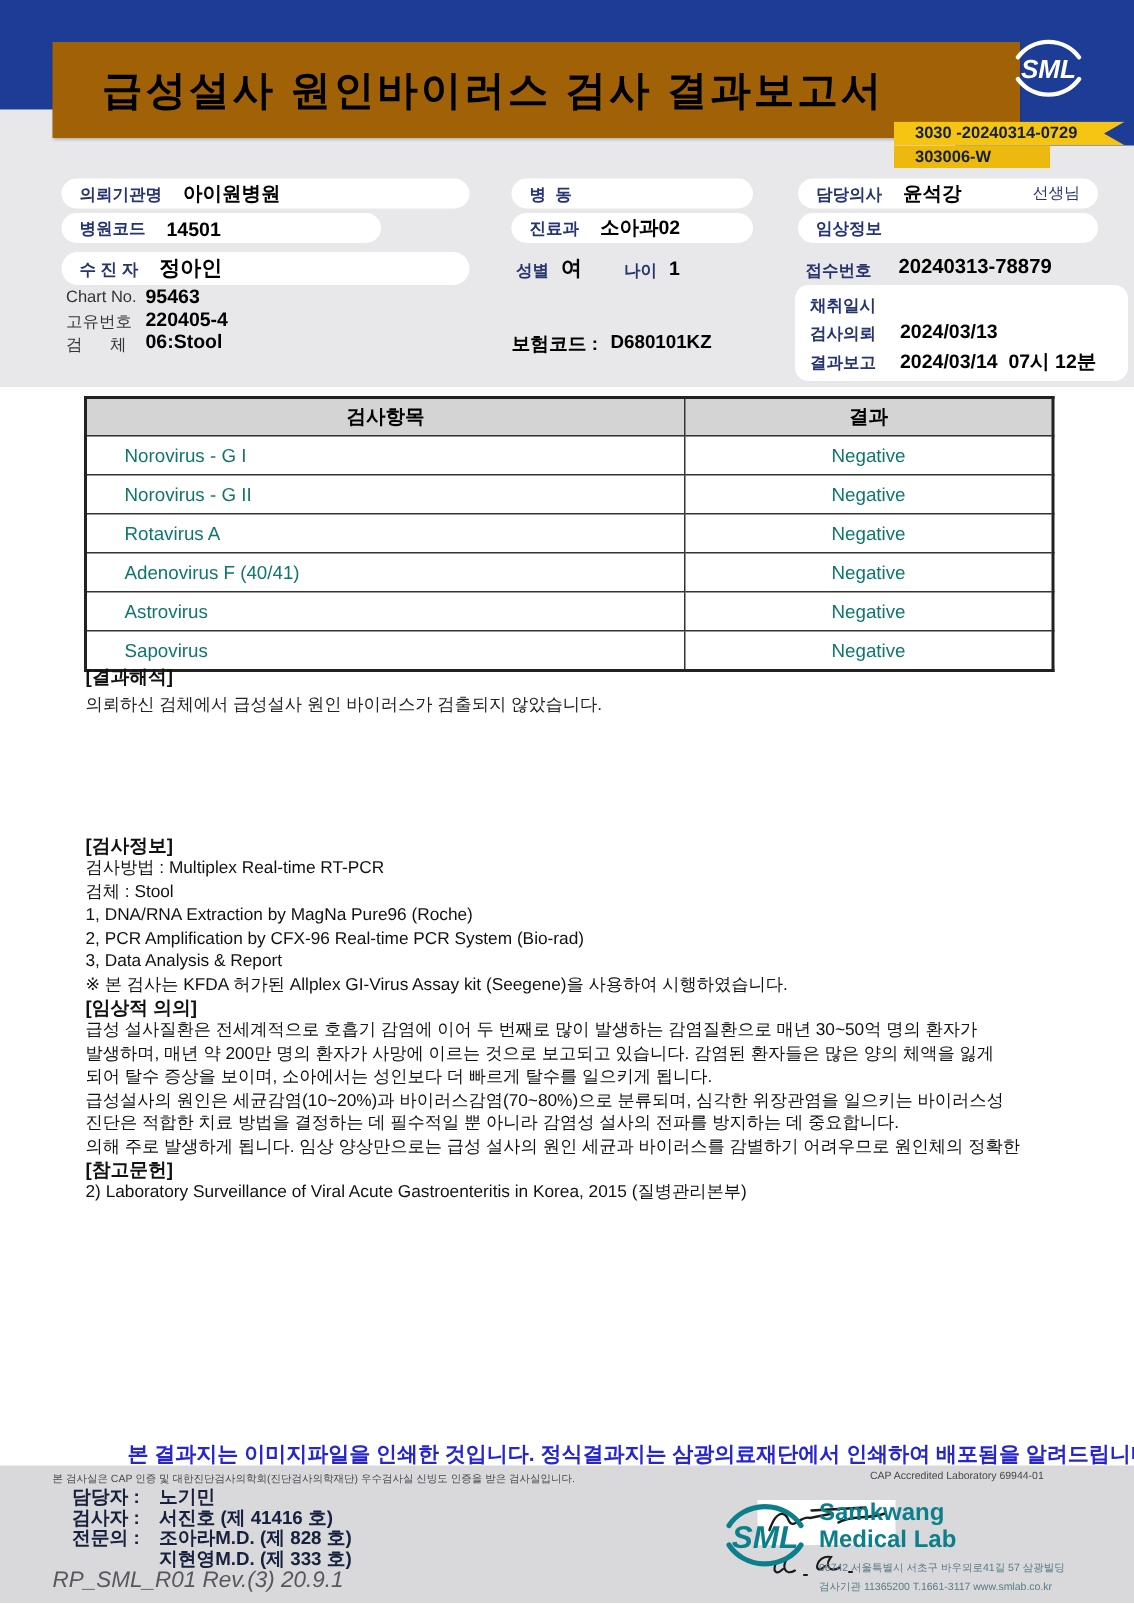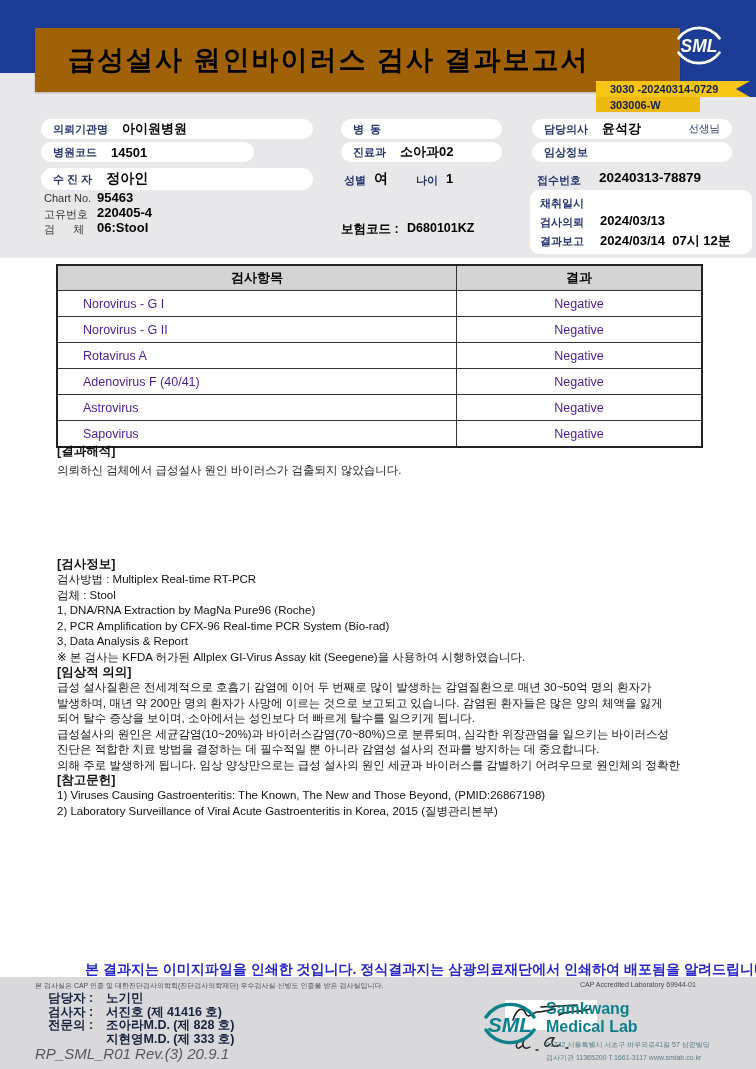--- a/index.html
+++ b/index.html
@@ -28,21 +28,21 @@
   .pill .suffix{font-size:10.5px;color:#27356e;margin-left:auto;margin-right:12px;}
   .flab{font-size:11px;font-weight:700;color:#27356e;position:absolute;white-space:pre;}
   .fval{font-size:13px;font-weight:700;color:#000;position:absolute;white-space:pre;}
   .flab-g{font-size:11px;color:#333;position:absolute;white-space:pre;}
   .white-box{position:absolute;left:530px;top:190px;width:222px;height:64px;background:#fff;border-radius:9px;}
 
   
   table.results{position:absolute;left:56px;top:264px;width:647px;border-collapse:collapse;
                 border:2px solid #222;}
   table.results th{background:#d4d4d4;border:1px solid #333;height:22px;font-size:13px;font-weight:700;color:#000;}
-  table.results td{border:1px solid #333;height:23px;font-size:12.5px;color:#4c1d95;}
+  table.results td{border:1px solid #333;height:23px;font-size:12.5px;color:#0f766e;}
   td.c-item{width:372px;padding-left:25px;text-align:left;}
   td.c-res{text-align:center;}
 
   
   .body-text{position:absolute;left:57px;top:444px;width:690px;color:#111;}
   .body-text p{margin:0;white-space:nowrap;}
   .sec-title{font-size:12.5px;font-weight:700;line-height:15px;}
   .sec-line{font-size:11.5px;line-height:15.5px;}
   .interp-body{font-size:11.5px;line-height:15px;margin-top:4px !important;color:#222;}
   .mt-gap{margin-top:79px !important;}
@@ -199,21 +199,20 @@
 
     <p class="sec-title">[임상적 의의]</p>
     <p class="sec-line">급성 설사질환은 전세계적으로 호흡기 감염에 이어 두 번째로 많이 발생하는 감염질환으로 매년 30~50억 명의 환자가</p>
     <p class="sec-line">발생하며, 매년 약 200만 명의 환자가 사망에 이르는 것으로 보고되고 있습니다. 감염된 환자들은 많은 양의 체액을 잃게</p>
     <p class="sec-line">되어 탈수 증상을 보이며, 소아에서는 성인보다 더 빠르게 탈수를 일으키게 됩니다.</p>
     <p class="sec-line">급성설사의 원인은 세균감염(10~20%)과 바이러스감염(70~80%)으로 분류되며, 심각한 위장관염을 일으키는 바이러스성</p>
     <p class="sec-line">진단은 적합한 치료 방법을 결정하는 데 필수적일 뿐 아니라 감염성 설사의 전파를 방지하는 데 중요합니다.</p>
     <p class="sec-line">의해 주로 발생하게 됩니다. 임상 양상만으로는 급성 설사의 원인 세균과 바이러스를 감별하기 어려우므로 원인체의 정확한</p>
 
     <p class="sec-title">[참고문헌]</p>
-    <p class="sec-line">1) Viruses Causing Gastroenteritis: The Known, The New and Those Beyond, (PMID:26867198)</p>
     <p class="sec-line">2) Laboratory Surveillance of Viral Acute Gastroenteritis in Korea, 2015 (질병관리본부)</p>
   </div>
 
   <div class="notice-blue">본 결과지는 이미지파일을 인쇄한 것입니다. 정식결과지는 삼광의료재단에서 인쇄하여 배포됨을 알려드립니다.</div>
   <div class="footer-gray"></div>
   <div class="accred">본 검사실은 CAP 인증 및 대한진단검사의학회(진단검사의학재단) 우수검사실 신빙도 인증을 받은 검사실입니다.</div>
   <div class="cap">CAP Accredited Laboratory 69944-01</div>
 
   <div class="staff">
     <div class="row">

